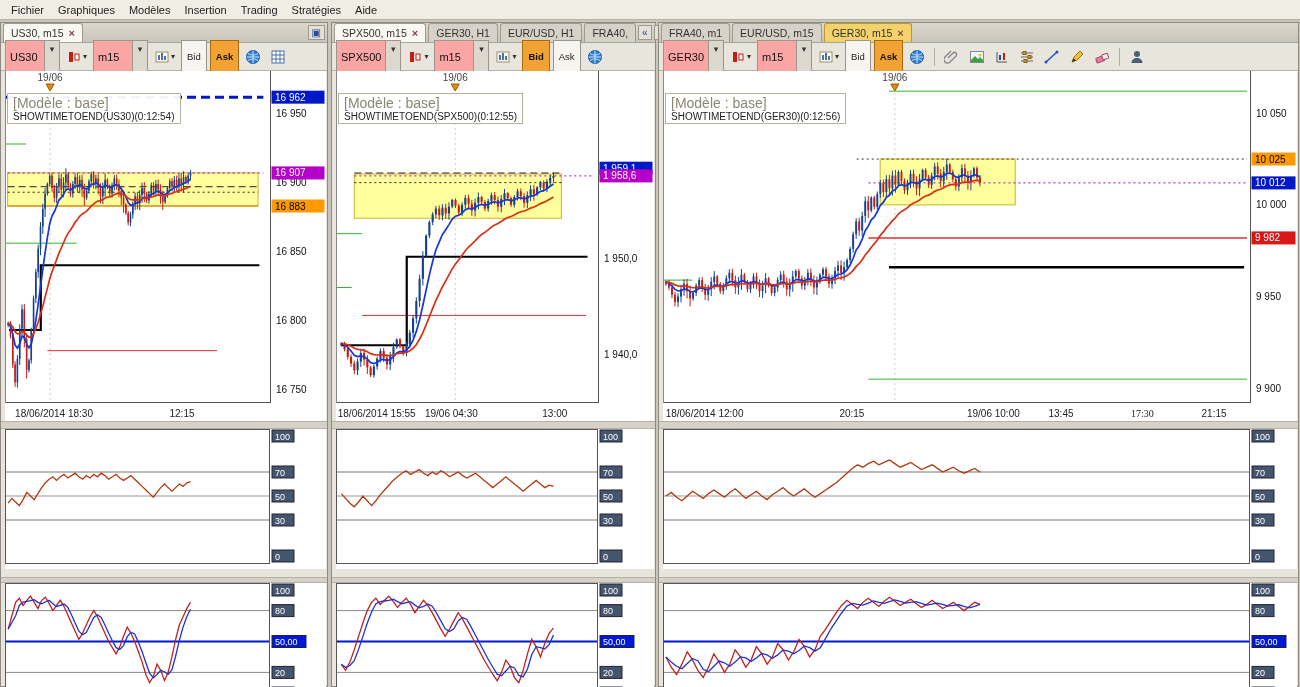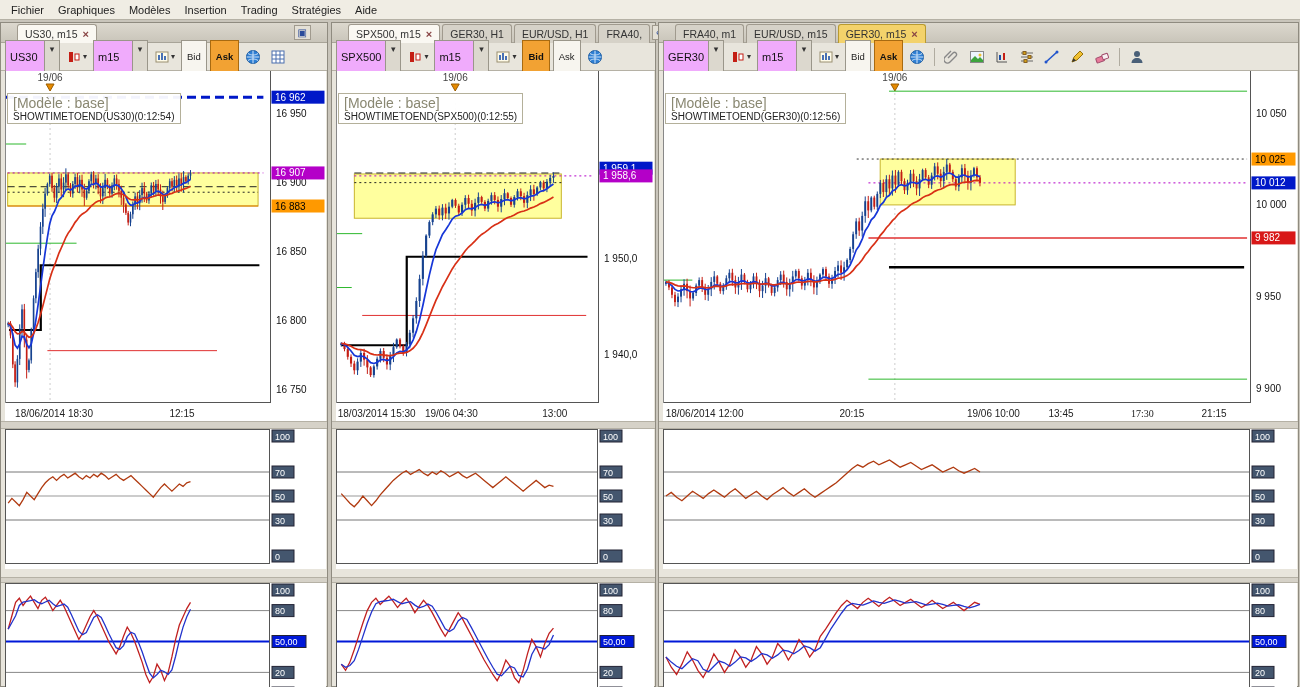--- a/index.html
+++ b/index.html
@@ -1,29 +1,29 @@
 <!DOCTYPE html>
 <html><head>
 <meta charset="utf-8">
 <style>
 *{margin:0;padding:0;box-sizing:border-box;}
 html,body{width:1300px;height:687px;overflow:hidden;}
 body{background:#c9c5bb;font-family:"Liberation Sans",sans-serif;position:relative;}
 #menubar{position:absolute;top:0;left:0;right:0;height:20px;background:#f0ede4;border-bottom:1px solid #b5b1a5;display:flex;align-items:center;padding:0 4px;}
 .menu-item{font-size:11px;color:#222;padding:2px 7px;cursor:default;text-align:center;}
 .panel{position:absolute;top:22px;height:665px;background:#e8e5dc;border:1px solid #8f8b80;}
-.tabrow{height:20px;background:linear-gradient(#dcd8ce,#c9c5ba);display:flex;align-items:center;padding:1px 16px 0;border-bottom:1px solid #a8a498;}
+.tabrow{height:20px;background:linear-gradient(#dcd8ce,#c9c5ba);display:flex;align-items:flex-end;padding:1px 2px 0;border-bottom:1px solid #a8a498;}
 .tab{display:flex;align-items:center;gap:3px;font-size:10.5px;color:#333;background:#d6d2c8;border:1px solid #a09a8e;border-bottom:none;border-radius:3px 3px 0 0;padding:2px 7px;margin-right:2px;height:19px;white-space:nowrap;cursor:default;}
 .tab.active{background:#faf8f2;}
 .tab.hl{background:#f3d26b;border-color:#b89a30;}
 .tclose{color:#884444;font-size:11px;font-weight:bold;margin-left:2px;}
 .tabctl{margin-left:auto;display:flex;gap:2px;align-items:center;padding-bottom:2px;}
 .tcbtn{font-size:10px;border:1px solid #a09a8e;background:#e4e0d6;padding:0 3px;height:15px;line-height:13px;color:#2a4a9a;cursor:default;}
 .toolbar{height:28px;background:#e8e5dc;border-bottom:1px solid #b5b1a5;display:flex;align-items:center;padding:0 4px;gap:3px;}
-.combo{display:flex;align-items:center;height:34px;background:#f0abfc;border:1px solid #9a968a;}
+.combo{display:flex;align-items:center;height:34px;background:#fca5a5;border:1px solid #9a968a;}
 .cval{font-size:11px;padding:0 4px;min-width:38px;color:#111;}
 .carr{width:15px;align-self:stretch;background:#dcd8ce;border-left:1px solid #9a968a;font-size:9px;text-align:center;line-height:17px;color:#333;}
 .carr2{font-size:8px;color:#333;margin-left:1px;}
 .ibtn{height:20px;border:1px solid transparent;background:transparent;display:flex;align-items:center;padding:1px 2px;}
 .ibtn svg{display:block;}
 .tbtn{height:34px;font-size:9.5px;border:1px solid #9a968a;background:#f7f5ef;padding:0 5px;color:#222;border-radius:0;}
 .tbtn.sel{background:#f2a233;border-color:#a86a10;color:#111;font-weight:bold;}
 .tsep{width:1px;height:18px;background:#b0aca0;margin:0 3px;}
 .chartwrap{position:relative;background:#fff;margin:0 1px 0 4px;}
 .infobox{position:absolute;left:2px;top:22px;background:rgba(255,255,255,.95);border:1px solid #b4b09a;padding:1px 5px;pointer-events:none;}
@@ -541,21 +541,21 @@
             <text x="268" y="287.3840579710145" font-size="10" fill="#111">1 940,0</text>
             <rect x="263.5" y="90.69420289854985" width="53" height="13" fill="#0018c8"></rect>
             <text x="267" y="100.69420289854985" font-size="10" fill="#ffffff">1 959,1</text>
             <rect x="263.5" y="98.39275362318928" width="53" height="13" fill="#b400c8"></rect>
             <text x="267" y="108.39275362318928" font-size="10" fill="#ffffff">1 958,6</text>
           </svg><div class="infobox">
             <div class="il1">[Modèle : base]</div>
             <div class="il2">SHOWTIMETOEND(SPX500)(0:12:55)</div>
           </div></div>
         <div class="xlabels">
-          <span style="left: 40.68px;">18/03/2014 15:30</span>
+          <span style="left: 40.68px;">18/06/2014 15:55</span>
           <span style="left: 115.35px;">19/06 04:30</span>
           <span style="left: 218.84px;">13:00</span>
         </div>
         <div class="splitter"></div>
         <div class="indwrap"><svg width="319" height="136">
             <rect x="0.5" y="0.5" width="261" height="134" fill="#ffffff" stroke="#555"></rect>
             <line x1="1" y1="43" x2="261" y2="43" stroke="#777777" stroke-width="1"></line>
             <line x1="1" y1="67" x2="261" y2="67" stroke="#999999" stroke-width="1"></line>
             <line x1="1" y1="91" x2="261" y2="91" stroke="#777777" stroke-width="1"></line>
             <polyline points="5.24,64.6 9.571020408163266,69.4 13.902040816326531,74.2 18.233061224489795,77.8 22.564081632653064,73 26.895102040816326,67 31.226122448979588,71.80000000000001 35.55714285714286,76.6 39.888163265306126,71.80000000000001 44.21918367346939,65.8 48.55020408163265,61 52.88122448979592,56.199999999999996 57.21224489795918,51.4 61.54326530612246,47.800000000000004 65.8742857142857,44.2 70.20530612244897,41.8 74.53632653061224,45.4 78.8673469387755,43 83.19836734693877,40.6 87.52938775510204,44.2 91.86040816326529,46.6 96.19142857142856,43 100.52244897959183,45.4 104.85346938775511,41.8 109.18448979591835,44.2 113.51551020408162,47.800000000000004 117.8465306122449,45.4 122.17755102040815,43 126.50857142857141,46.6 130.8395918367347,49 135.17061224489797,46.6 139.50163265306122,44.2 143.8326530612245,47.800000000000004 148.16367346938776,51.4 152.49469387755101,55 156.8257142857143,58.6 161.15673469387755,55 165.48775510204084,51.4 169.8187755102041,47.800000000000004 174.14979591836735,51.4 178.4808163265306,55 182.81183673469388,58.6 187.14285714285714,62.2 191.4738775510204,58.6 195.80489795918368,55 200.13591836734693,51.4 204.46693877551024,55 208.79795918367347,58.6 213.12897959183672,56.199999999999996 217.46000000000004,57.4" fill="none" stroke="#b03a10" stroke-width="1.3"></polyline>

